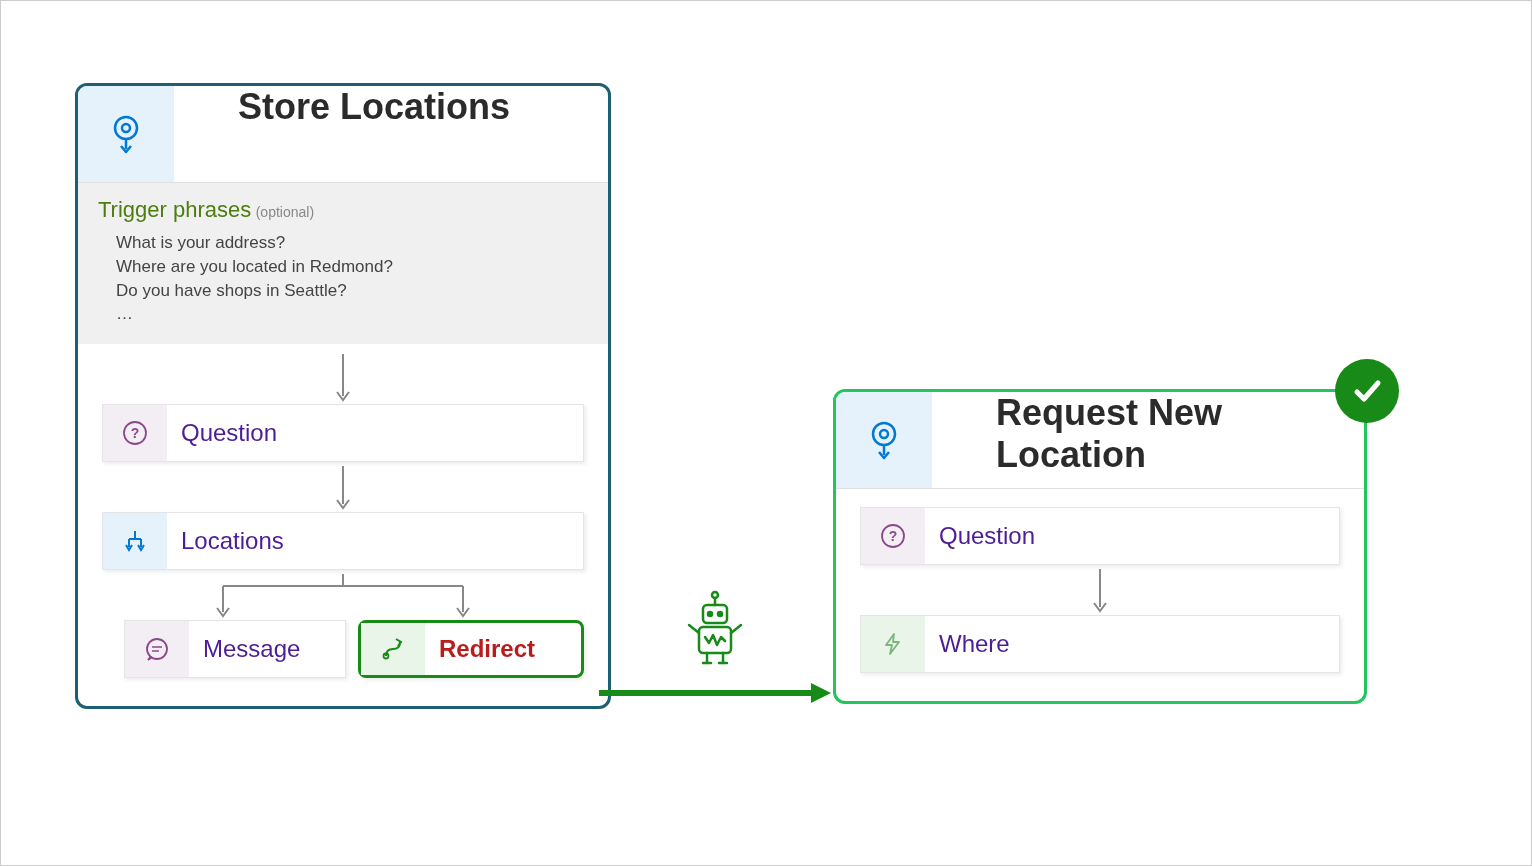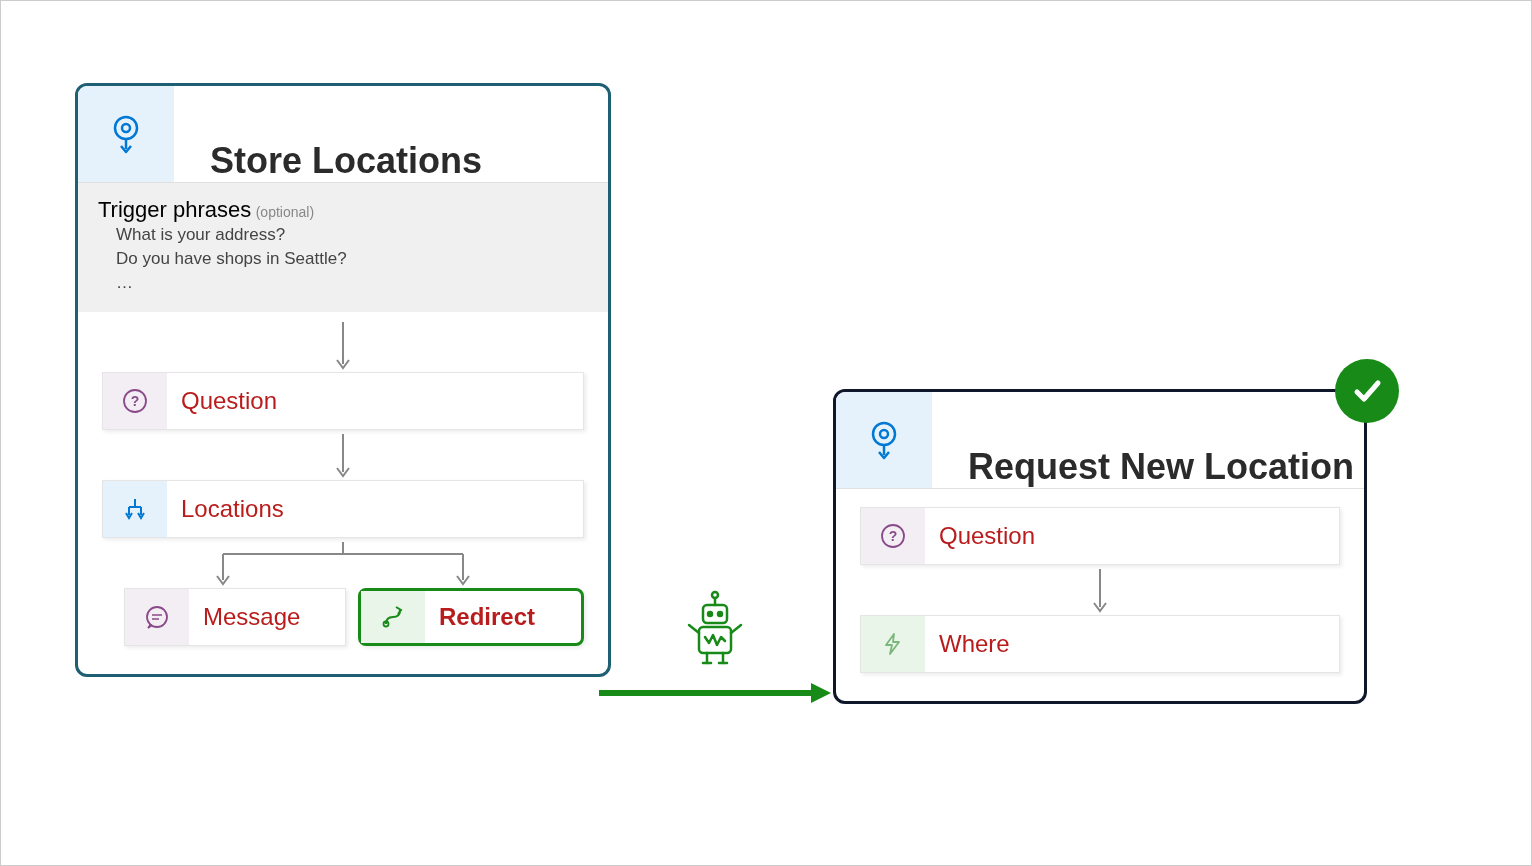--- a/index.html
+++ b/index.html
@@ -22,22 +22,23 @@
       left: 74px;
       top: 82px;
       width: 536px;
       border: 3px solid #1e5f74;
       border-radius: 12px;
       overflow: hidden;
       background: #fff;
     }
     .topic-header {
       display: flex;
-      align-items: flex-end;
+      align-items: flex-start;
       border-bottom: 1px solid #e0e0e0;
+      gap: 28px;
     }
     .topic-icon-box {
       width: 96px;
       height: 96px;
       background: #e6f2fb;
       display: flex;
       align-items: center;
       justify-content: center;
       flex-shrink: 0;
     }
@@ -46,27 +47,28 @@
       font-weight: 600;
       color: #2b2b2b;
       padding-left: 36px;
     }
     .trigger-section {
       background: #f0f0f0;
       padding: 14px 20px 18px 20px;
     }
     .trigger-label {
       font-size: 22px;
-      color: #000000;
+      color: #4d7c0f;
     }
     .trigger-optional {
       font-size: 14px;
       color: #888;
     }
     .trigger-list {
+      margin-top: 8px;
       padding-left: 18px;
     }
     .trigger-item {
       font-size: 17px;
       color: #444;
       line-height: 1.4;
     }
     .flow-area {
       padding: 10px 24px 28px 24px;
       position: relative;
@@ -86,21 +88,21 @@
     .node-icon {
       width: 64px;
       height: 100%;
       display: flex;
       align-items: center;
       justify-content: center;
       flex-shrink: 0;
     }
     .node-label {
       font-size: 24px;
-      color: #b91c1c;
+      color: #4c1d95;
       padding-left: 14px;
     }
     .icon-purple-bg { background: #f3eef4; }
     .icon-blue-bg { background: #e6f2fb; }
     .icon-green-bg { background: #eaf5ea; }
     .branch-row {
       display: flex;
       gap: 12px;
       justify-content: space-between;
       padding-left: 22px;
@@ -115,21 +117,21 @@
     .node-redirect .node-label {
       color: #b91c1c;
       font-weight: 600;
     }
     
     .topic-card-right {
       position: absolute;
       left: 832px;
       top: 388px;
       width: 534px;
-      border: 3px solid #0f172a;
+      border: 3px solid #22c55e;
       border-radius: 12px;
       overflow: hidden;
       background: #fff;
     }
     .checkmark-badge {
       position: absolute;
       left: 1334px;
       top: 358px;
       width: 64px;
       height: 64px;
@@ -175,20 +177,21 @@
         </svg>
       </div>
       <div class="topic-title">Store Locations</div>
     </div>
 
     <div class="trigger-section">
       <span class="trigger-label">Trigger phrases</span>
       <span class="trigger-optional">(optional)</span>
       <div class="trigger-list">
         <div class="trigger-item">What is your address?</div>
+        <div class="trigger-item">Where are you located in Redmond?</div>
         <div class="trigger-item">Do you have shops in Seattle?</div>
         <div class="trigger-item">…</div>
       </div>
     </div>
 
     <div class="flow-area">
 
       <svg class="arrow-down" width="20" height="50">
         <line x1="10" y1="0" x2="10" y2="42" stroke="#888" stroke-width="2"></line>
         <path d="M4 38 L10 46 L16 38" fill="none" stroke="#888" stroke-width="2"></path>

